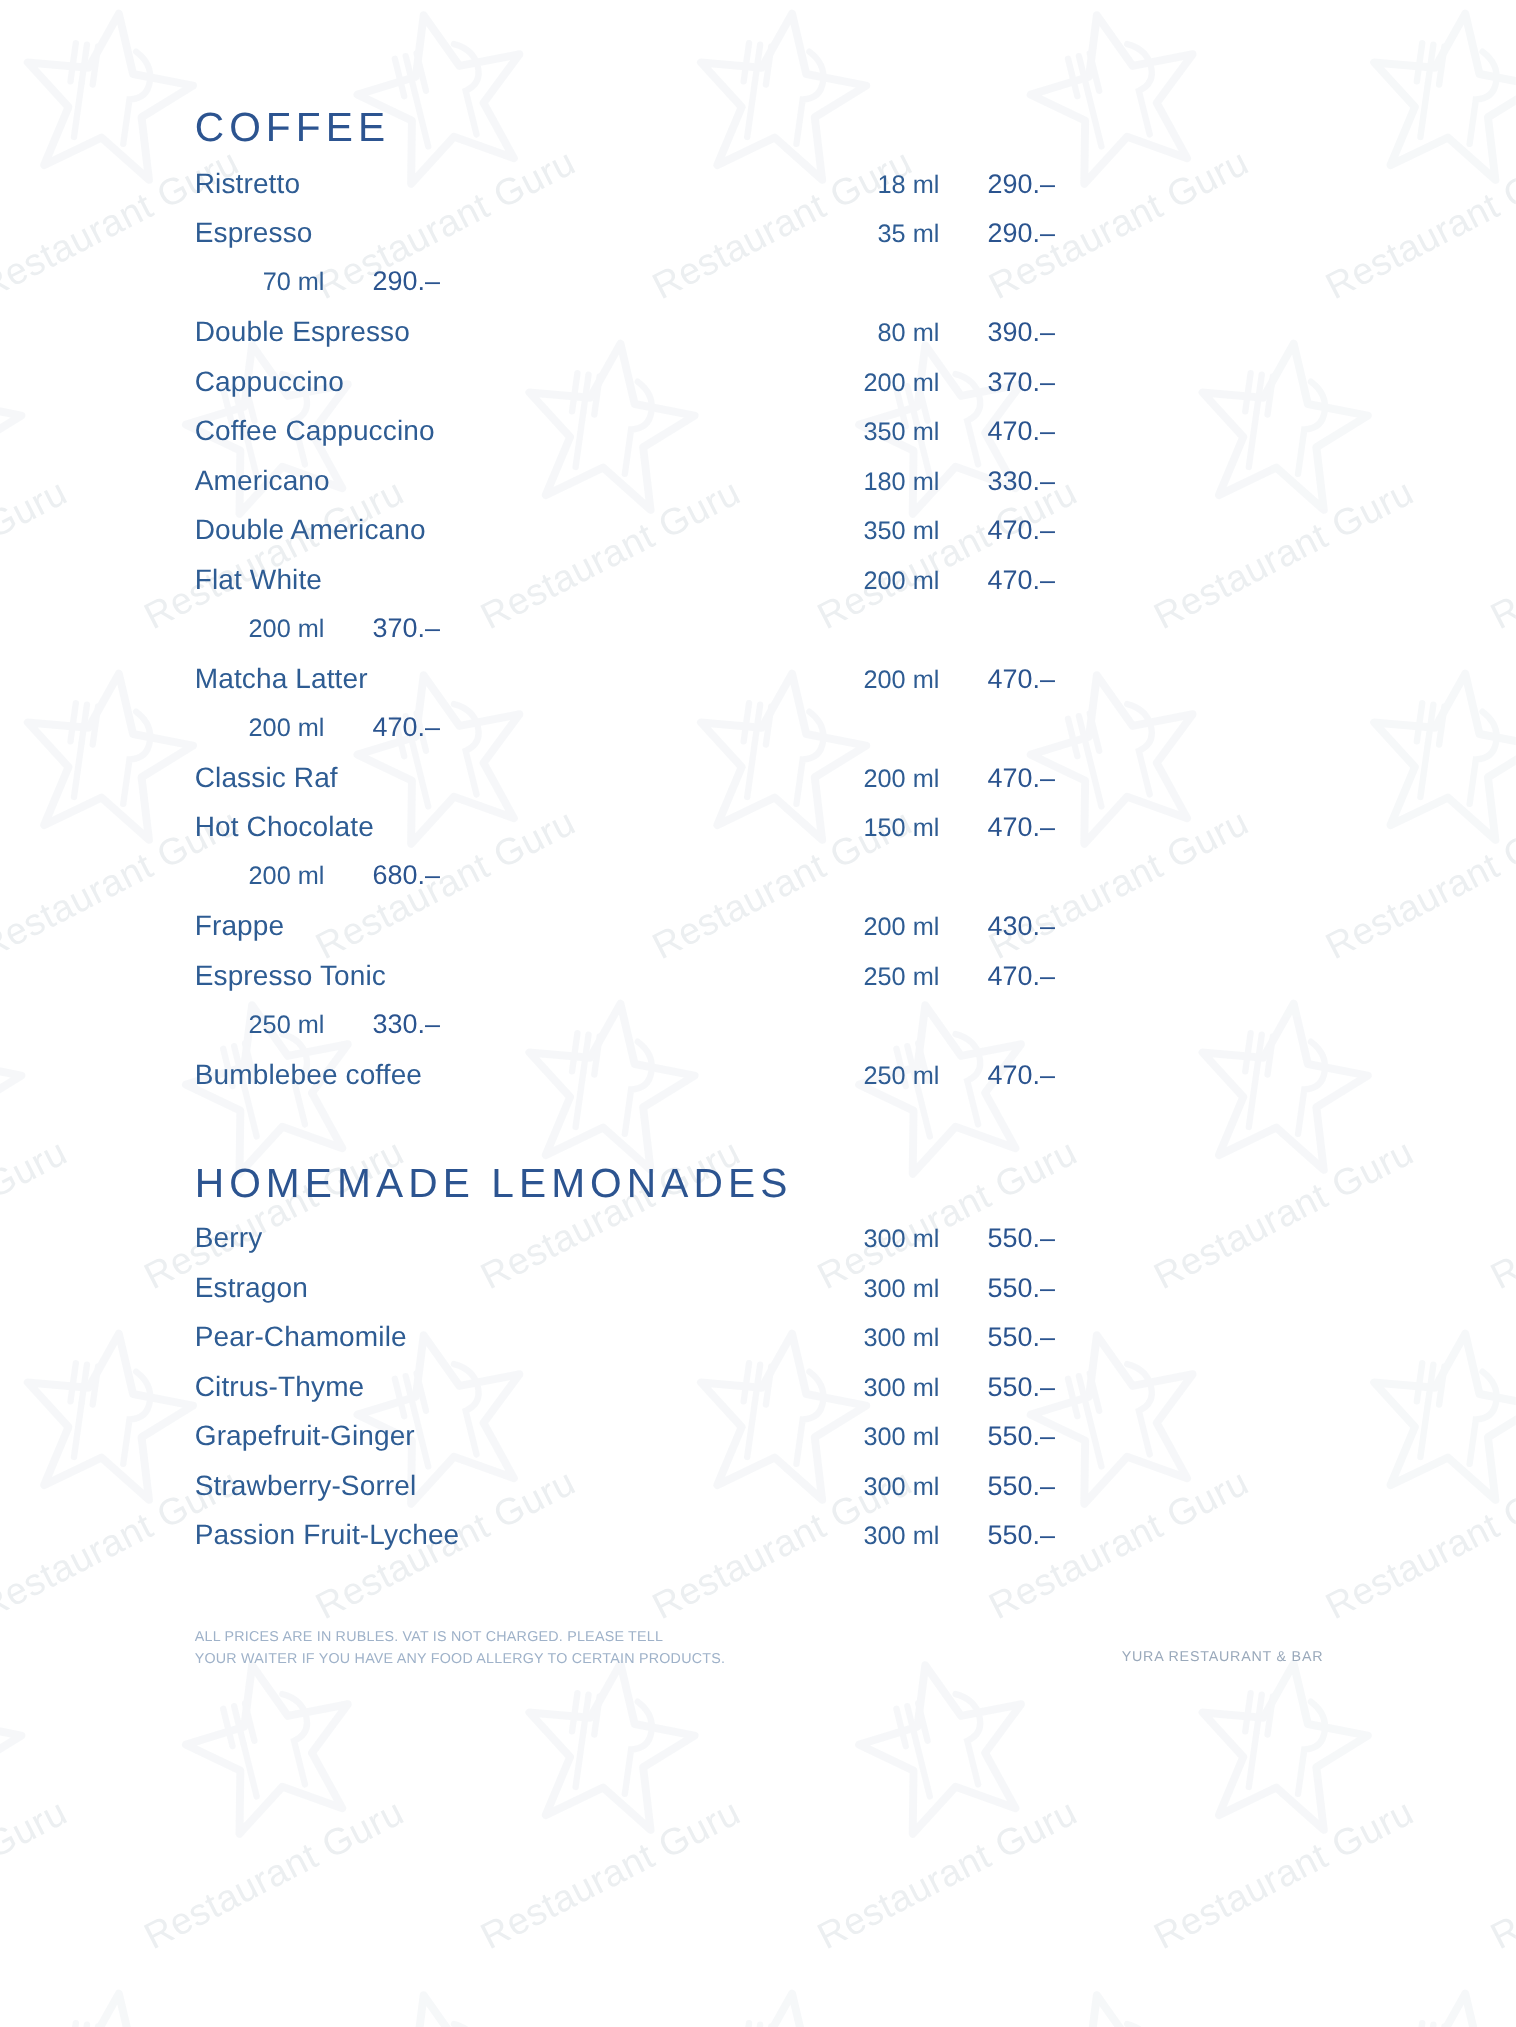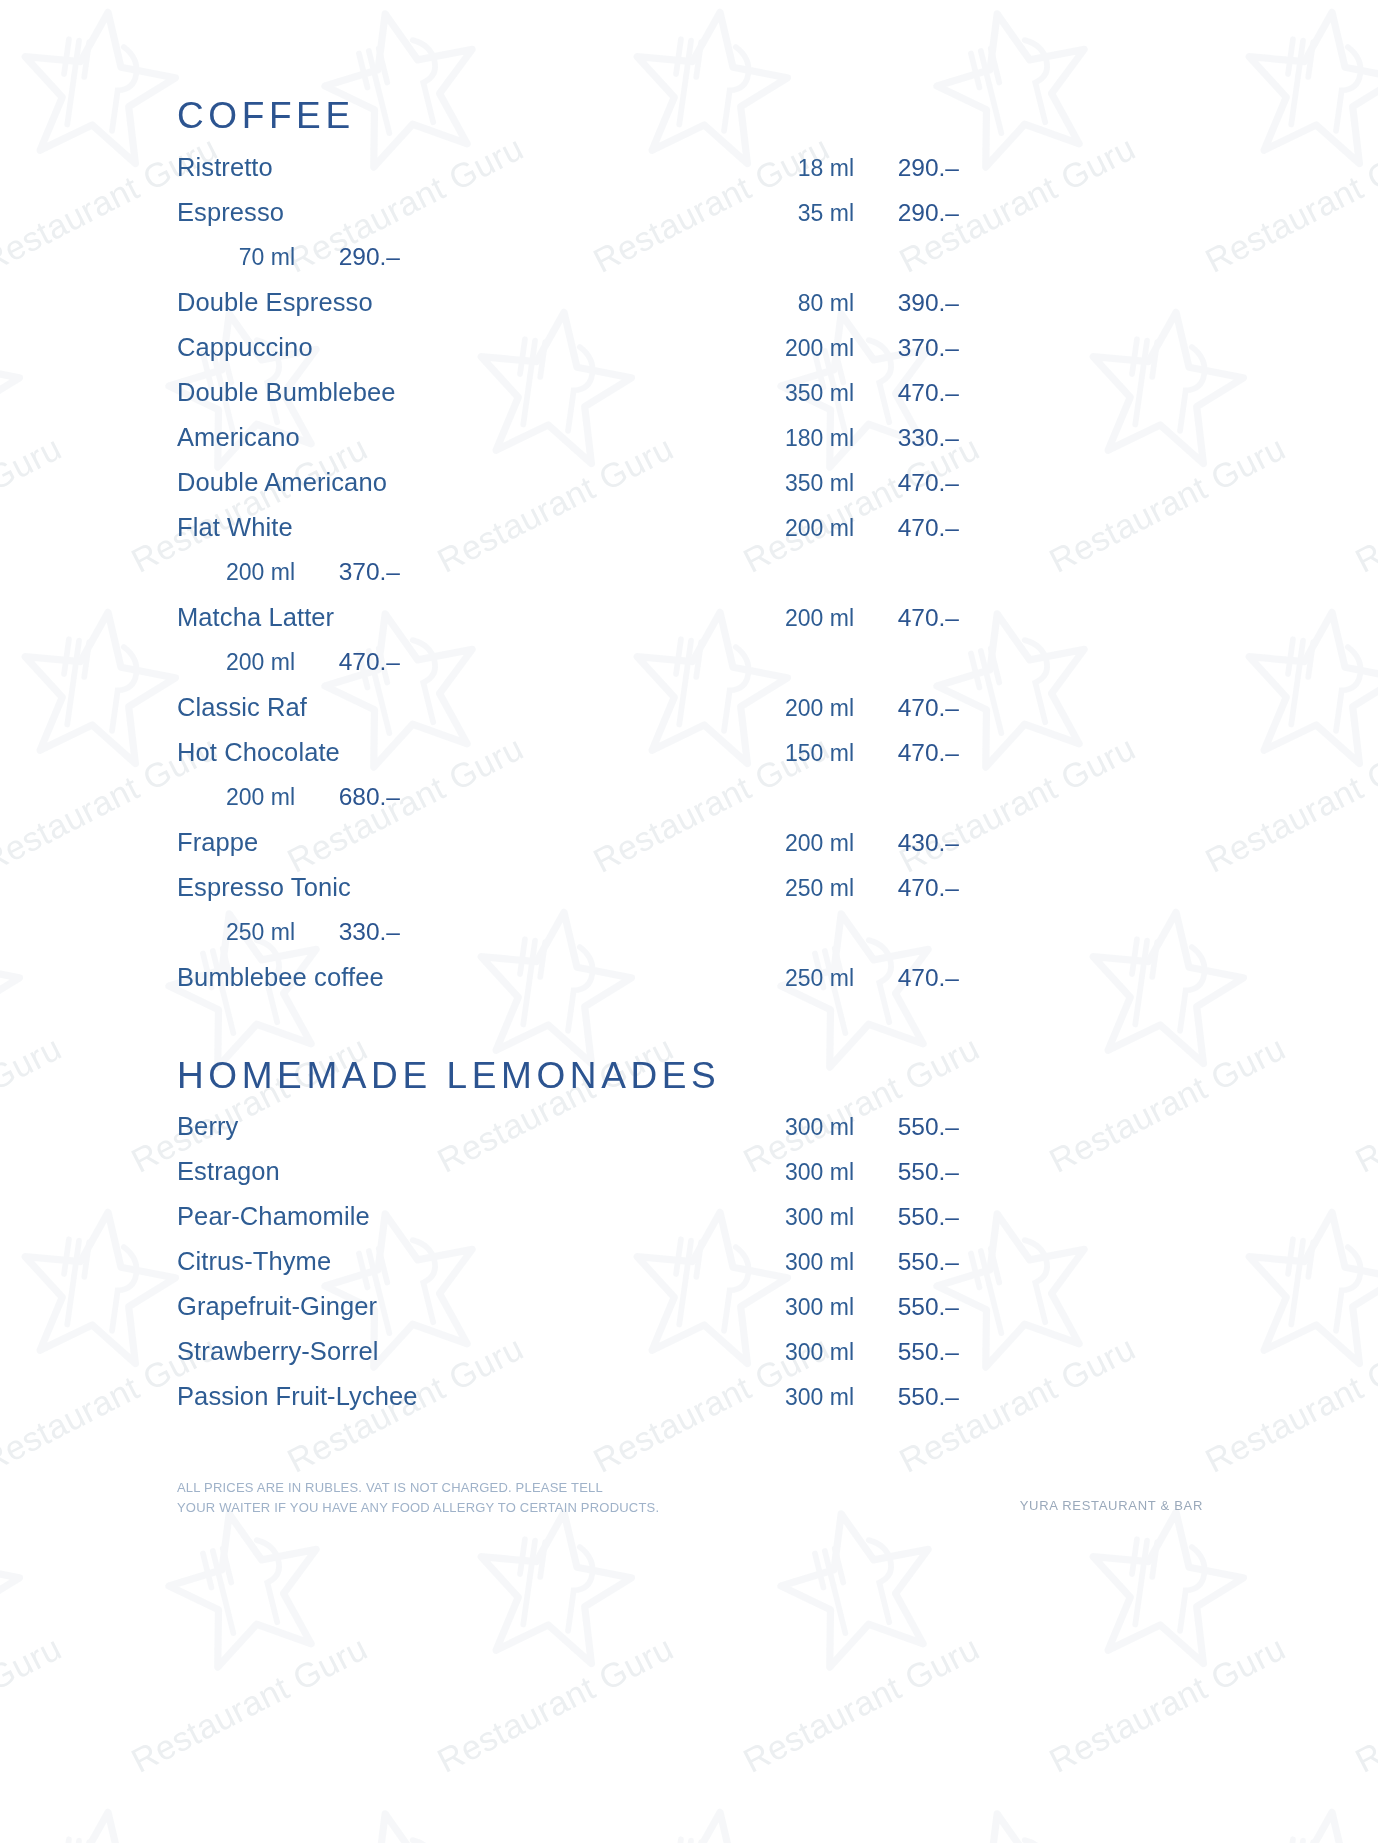--- a/index.html
+++ b/index.html
@@ -554,21 +554,21 @@
             <span class="item-name">Double Espresso</span>
             <span class="item-volume">80 ml</span>
             <span class="item-price">390.–</span>
           </li>
           <li class="menu-row">
             <span class="item-name">Cappuccino</span>
             <span class="item-volume">200 ml</span>
             <span class="item-price">370.–</span>
           </li>
           <li class="menu-row">
-            <span class="item-name">Double Bumblebee</span>
+            <span class="item-name">Coffee Cappuccino</span>
             <span class="item-volume">350 ml</span>
             <span class="item-price">470.–</span>
           </li>
           <li class="menu-row">
             <span class="item-name">Americano</span>
             <span class="item-volume">180 ml</span>
             <span class="item-price">330.–</span>
           </li>
           <li class="menu-row">
             <span class="item-name">Double Americano</span>

